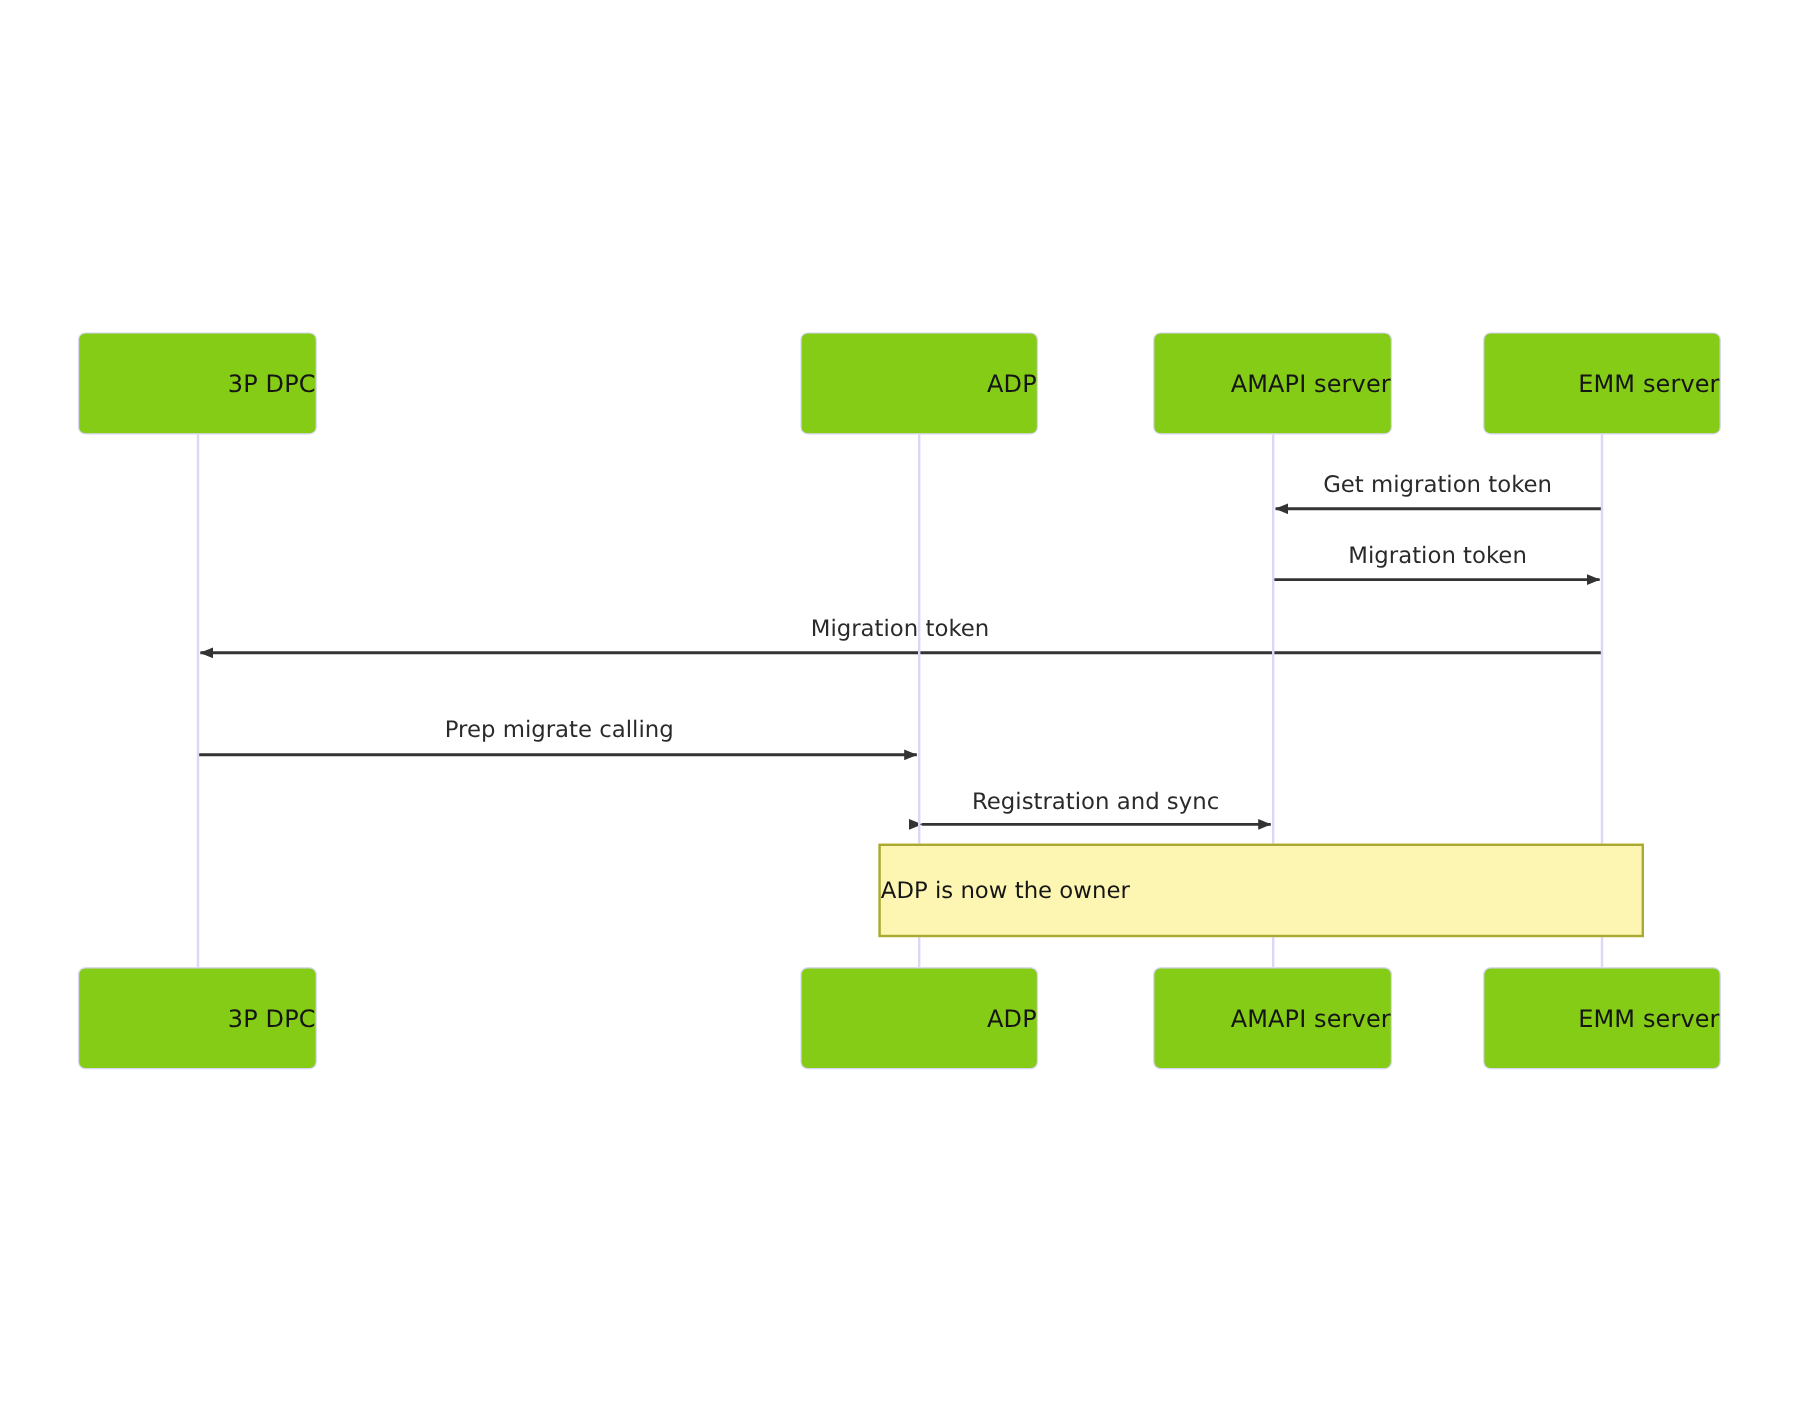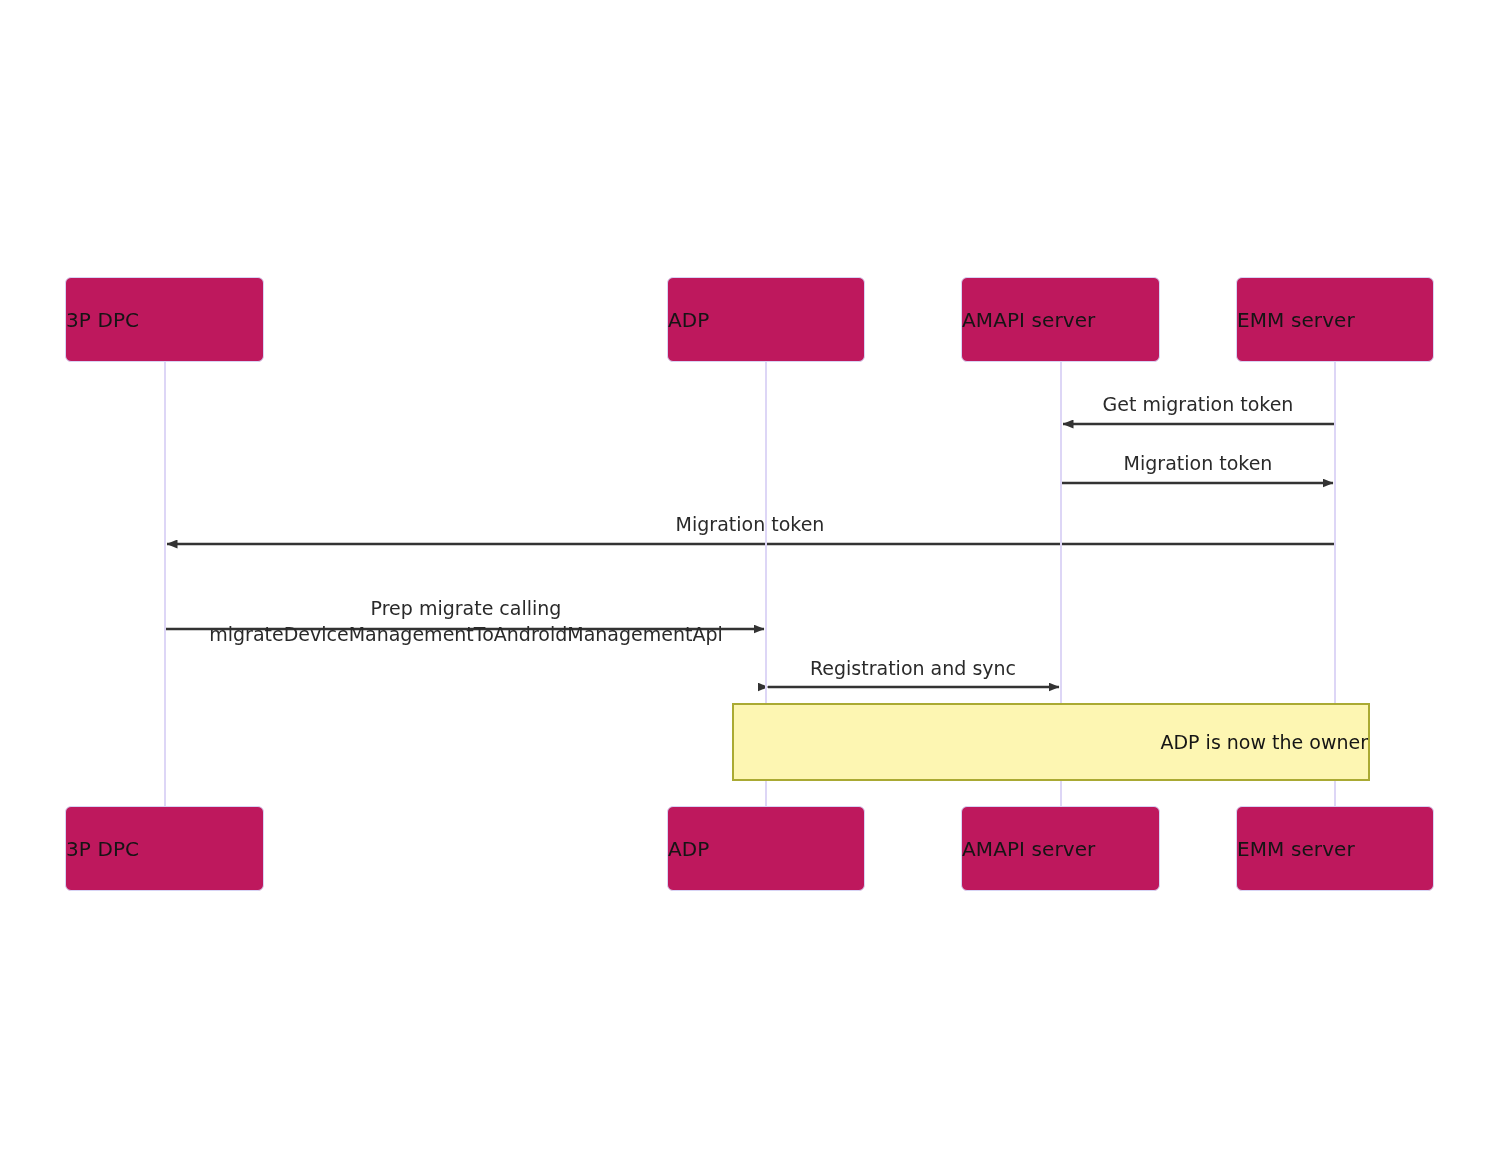--- a/index.html
+++ b/index.html
@@ -21,26 +21,26 @@
   #diagram-svg {
     position: absolute;
     left: 0;
     top: 0;
     width: 1500px;
     height: 1169px;
   }
   .participant-box {
     position: absolute;
     box-sizing: border-box;
-    background: #be185d;
+    background: #84cc16;
     border: 1.6px solid #d8d4f4;
     border-radius: 6px;
     display: flex;
     align-items: center;
-    justify-content: flex-start;
+    justify-content: flex-end;
   }
   .participant-label {
     font-size: 20px;
     color: #151515;
     letter-spacing: 0.1px;
     white-space: nowrap;
   }
   .lifeline {
     position: absolute;
     width: 2.4px;
@@ -55,21 +55,21 @@
     line-height: 26px;
     transform: translateX(-50%);
   }
   .note-box {
     position: absolute;
     box-sizing: border-box;
     background: #fdf6b2;
     border: 2.2px solid #aaaa33;
     display: flex;
     align-items: center;
-    justify-content: flex-end;
+    justify-content: flex-start;
     text-align: center;
   }
   .note-text {
     font-size: 19px;
     color: #151515;
     line-height: 27px;
     white-space: pre-line;
   }
 </style>
 </head>
@@ -130,21 +130,20 @@
   </div>
 
   <div class="msg-label" style="left:1198px; top:391px;">Get migration token</div>
 
   <div class="msg-label" style="left:1198px; top:450px;">Migration token</div>
 
   <div class="msg-label" style="left:750px; top:511px;">Migration token</div>
 
   <div class="msg-label" style="left:466px; top:595px;">
     <div>Prep migrate calling</div>
-    <div>migrateDeviceManagementToAndroidManagementApi</div>
   </div>
 
   <div class="msg-label" style="left:913px; top:655px;">Registration and sync</div>
 
   <div class="note-box" style="left:732px; top:703px; width:638px; height:78px;">
     <div class="note-text">
       <div>ADP is now the owner</div>
     </div>
   </div>
 

